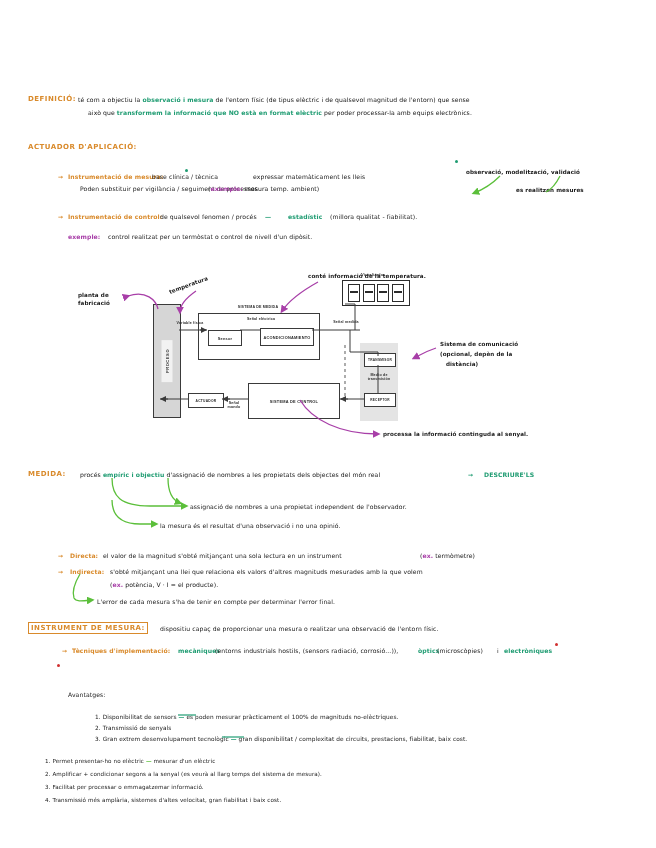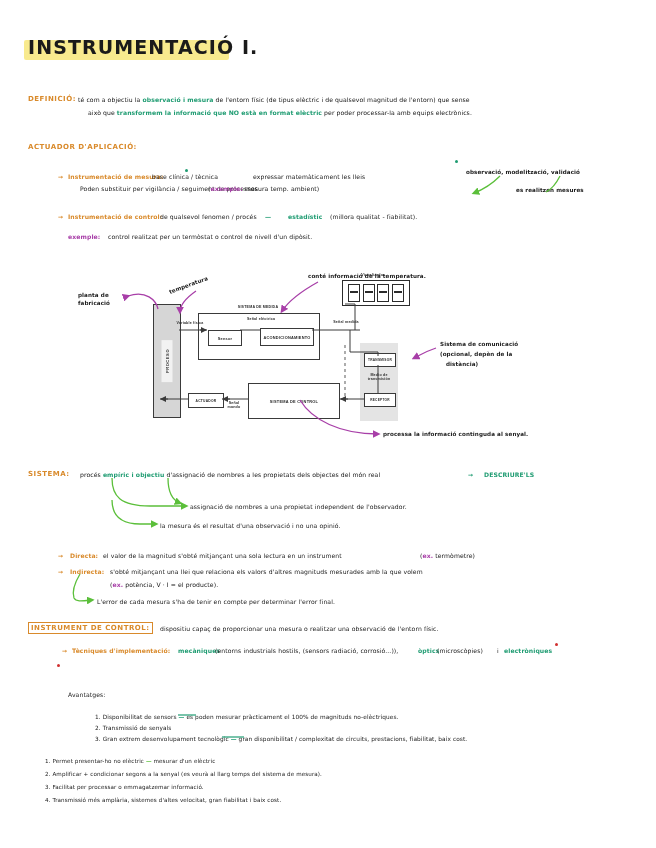--- a/index.html
+++ b/index.html
@@ -72,24 +72,20 @@
   .bot-list{position:absolute;font-size:5.6px;line-height:12.5px;color:#1a1a1a;}
 
   .dot-grn{position:absolute;width:3px;height:3px;border-radius:50%;background:#1f9c72;}
   .dot-red{position:absolute;width:3px;height:3px;border-radius:50%;background:#d03030;}
 </style>
 </head>
 <body>
 
 <div class="page">
 
-  <div class="title-wrap">
-    <div class="title-hl"></div>
-    <div class="title hw">INSTRUMENTACIÓ I.</div>
-  </div>
 
   <div class="sec-head hw" style="left:28px;top:95px;">DEFINICIÓ:</div>
   <div class="body-txt hw" style="left:78px;top:95px;width:560px;">
     <span class="blk">té com a objectiu la </span><span class="grn">observació i mesura</span><span class="blk"> de l'entorn físic (de tipus elèctric i de qualsevol magnitud de l'entorn) que sense</span>
   </div>
   <div class="body-txt hw" style="left:88px;top:108px;width:550px;">
     <span class="blk">això que </span><span class="grn">transformem la informació que NO està en format elèctric</span><span class="blk"> per poder processar-la amb equips electrònics.</span>
   </div>
 
   <div class="sec-head hw" style="left:28px;top:143px;">ACTUADOR D'APLICACIÓ:</div>
@@ -168,21 +164,21 @@
   </div>
 
   <div class="ann ann-pur hw" style="left:78px;top:291px;width:60px;line-height:8px;">planta de fabricació</div>
   <div class="ann ann-pur hw" style="left:168px;top:281px;transform:rotate(-20deg);font-weight:700;">temperatura</div>
   <div class="ann ann-pur hw" style="left:308px;top:272px;">conté informació de la temperatura.</div>
   <div class="ann ann-pur hw" style="left:440px;top:340px;">Sistema de comunicació</div>
   <div class="ann ann-pur hw" style="left:440px;top:350px;">(opcional, depèn de la</div>
   <div class="ann ann-pur hw" style="left:446px;top:360px;">distància)</div>
   <div class="ann ann-pur hw" style="left:383px;top:430px;">processa la informació continguda al senyal.</div>
 
-  <div class="sec-head hw" style="left:28px;top:470px;">SISTEMA:</div>
+  <div class="sec-head hw" style="left:28px;top:470px;">MEDIDA:</div>
   <div class="body-txt hw" style="left:80px;top:470px;">
     <span class="blk">procés </span><span class="grn">empíric i objectiu</span><span class="blk"> d'assignació de nombres a les propietats dels objectes del món real</span>
   </div>
   <div class="body-txt hw" style="left:468px;top:470px;">
     <span class="grn">→</span>
   </div>
   <div class="body-txt hw" style="left:484px;top:470px;">
     <span class="grn">DESCRIURE'LS</span>
   </div>
 
@@ -206,21 +202,21 @@
   <div class="body-txt hw" style="left:70px;top:567px;">
     <span class="org">Indirecta:</span>
   </div>
   <div class="body-txt hw" style="left:110px;top:567px;">s'obté mitjançant una llei que relaciona els valors d'altres magnituds mesurades amb la que volem</div>
   <div class="body-txt hw" style="left:110px;top:580px;">
     <span class="blk">(</span><span class="pur">ex.</span><span class="blk"> potència, V · I = el producte</span><span class="blk">).</span>
   </div>
 
   <div class="body-txt hw" style="left:97px;top:597px;">L'error de cada mesura s'ha de tenir en compte per determinar l'error final.</div>
 
-  <div class="sec-head boxed hw" style="left:28px;top:622px;">INSTRUMENT DE CONTROL:</div>
+  <div class="sec-head boxed hw" style="left:28px;top:622px;">INSTRUMENT DE MESURA:</div>
   <div class="body-txt hw" style="left:160px;top:624px;">dispositiu capaç de proporcionar una mesura o realitzar una observació de l'entorn físic.</div>
 
   <div class="body-txt hw" style="left:62px;top:646px;">
     <span class="arrow-org">→</span>
   </div>
   <div class="body-txt hw" style="left:72px;top:646px;">
     <span class="org">Tècniques d'implementació:</span>
   </div>
   <div class="body-txt hw" style="left:178px;top:646px;">
     <span class="grn">mecàniques</span>

